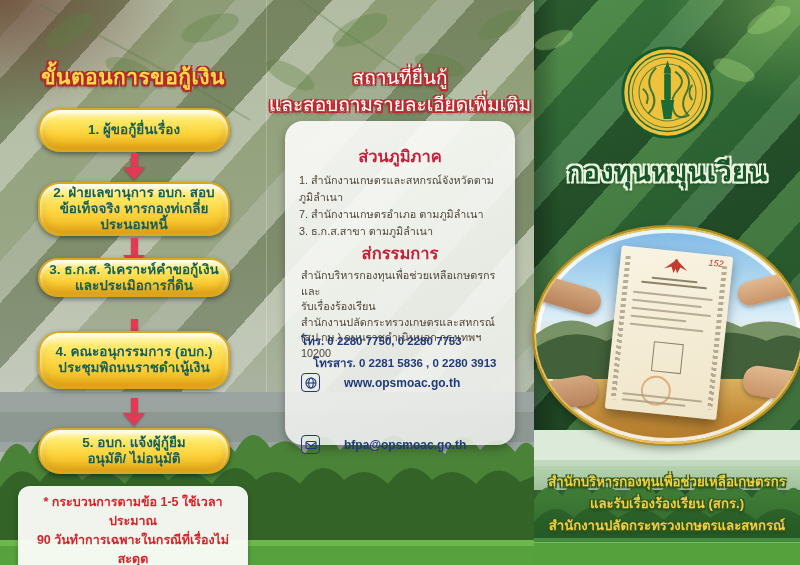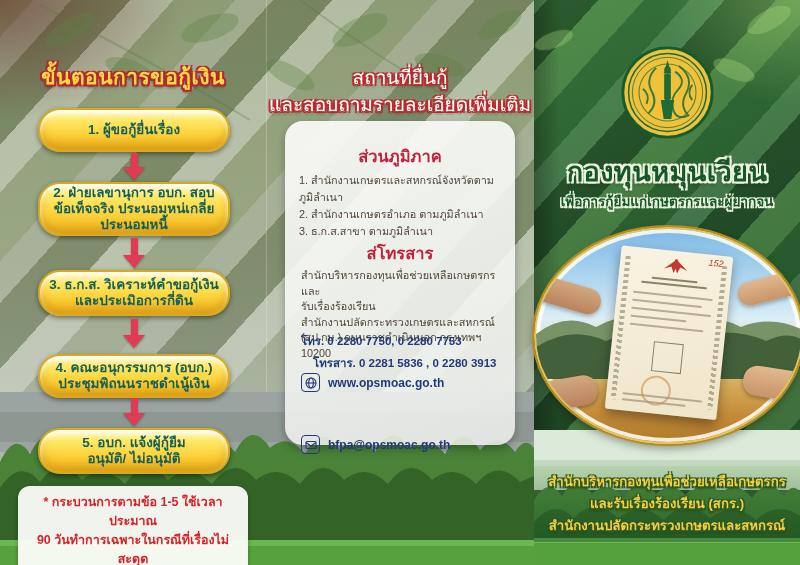--- a/index.html
+++ b/index.html
@@ -51,22 +51,22 @@
     left:38px;width:192px;border-radius:22px;
     background:linear-gradient(180deg,#fffbd8 0%,#ffe96a 25%,#fcd23a 60%,#efb51c 100%);
     border:2px solid #d9a91c;box-sizing:border-box;
     box-shadow:inset 0 3px 4px rgba(255,255,255,.85), inset 0 -6px 9px rgba(198,132,16,.5),
                0 2px 5px rgba(0,0,0,.45);
     display:flex;align-items:center;justify-content:center;text-align:center;
     color:#145f5a;font-weight:bold;font-size:13.5px;line-height:16px;
   }
   .st1{top:108px;height:44px;}
   .st2{top:182px;height:54px;}
-  .st3{top:270px;height:46px;align-items:center;}
-  .st4{top:354px;height:44px;}
+  .st3{top:258px;height:39px;align-items:center;}
+  .st4{top:331px;height:58px;}
   .st5{top:428px;height:46px;}
   .arrow{left:126px;width:0;height:0;}
   .arrow .stem{position:absolute;left:5px;top:0;width:7px;background:#e23a55;box-shadow:0 1px 2px rgba(0,0,0,.35);}
   .arrow .head{position:absolute;left:-3px;width:0;height:0;border-left:11.5px solid transparent;
     border-right:11.5px solid transparent;border-top:13px solid #e23a55;filter:drop-shadow(0 1px 1px rgba(0,0,0,.35));}
   .ar1{top:153px;} .ar1 .stem{height:14px;} .ar1 .head{top:14px;}
   .ar2{top:238px;} .ar2 .stem{height:17px;} .ar2 .head{top:17px;}
   .ar3{top:319px;} .ar3 .stem{height:16px;} .ar3 .head{top:16px;}
   .ar4{top:398px;} .ar4 .stem{height:15px;} .ar4 .head{top:15px;}
   .note{
@@ -90,21 +90,21 @@
   }
   .card h3{position:absolute;width:100%;margin:0;text-align:center;
     font-size:16.5px;color:#c3203a;font-weight:bold;}
   .c-reg-h{top:22px;} .c-cen-h{top:119px;}
   .c-items{position:absolute;top:51px;left:14px;width:214px;
     font-size:10.8px;color:#4f4438;line-height:17px;}
   .c-addr{position:absolute;top:147px;left:16px;width:212px;
     font-size:10.8px;color:#4f4438;line-height:15.5px;}
   .c-phone{position:absolute;left:16px;width:212px;font-size:11.5px;font-weight:bold;color:#223a7a;}
   .cp1{top:211px;} .cp2{top:233px;margin-left:12px;}
-  .c-row{position:absolute;left:16px;width:212px;display:flex;align-items:center;gap:8px;
+  .c-row{position:absolute;left:16px;width:212px;display:flex;align-items:center;gap:24px;
     font-size:12px;font-weight:bold;color:#223a7a;}
   .cr1{top:252px;} .cr2{top:274px;margin-top:40px;}
   .c-ic{width:17px;height:17px;border:1.4px solid #223a7a;border-radius:4px;
     display:flex;align-items:center;justify-content:center;flex:0 0 auto;}
 
   
   .seal{left:620px;top:45px;}
   .rp-title{
     left:534px;top:150px;width:266px;text-align:center;
     font-size:27px;font-weight:bold;color:#17552a;letter-spacing:.5px;
@@ -211,21 +211,21 @@
     <div><span>1. ผู้ขอกู้ยื่นเรื่อง</span></div>
   </div>
   <div class="abs arrow ar1">
       <div class="stem"></div>
       <div class="head"></div>
     </div>
 
   <div class="abs step st2">
     <div>
       <span>2. ฝ่ายเลขานุการ อบก. สอบ</span><br>
-      <span>ข้อเท็จจริง ประนอมหน่เกลี่ย</span><br>
+      <span>ข้อเท็จจริง หารกองท่เกลี่ย</span><br>
       <span>ประนอมหนี้</span>
     </div>
   </div>
   <div class="abs arrow ar2">
       <div class="stem"></div>
       <div class="head"></div>
     </div>
 
   <div class="abs step st3">
     <div>
@@ -264,25 +264,25 @@
 
   <div class="abs mp-title">
     <span>สถานที่ยื่นกู้</span><br>
     <span>และสอบถามรายละเอียดเพิ่มเติม</span>
   </div>
 
   <div class="abs card">
     <h3 class="c-reg-h">ส่วนภูมิภาค</h3>
     <div class="c-items">
       <div>1. สำนักงานเกษตรและสหกรณ์จังหวัดตามภูมิลำเนา</div>
-      <div>2. สำนักงานเกษตรอำเภอ ตามภูมิลำเนา</div>
+      <div>7. สำนักงานเกษตรอำเภอ ตามภูมิลำเนา</div>
       <div>3. ธ.ก.ส.สาขา ตามภูมิลำเนา</div>
     </div>
 
-    <h3 class="c-cen-h">ส่โทรสาร</h3>
+    <h3 class="c-cen-h">ส่กรรมการ</h3>
     <div class="c-addr">
       <div>สำนักบริหารกองทุนเพื่อช่วยเหลือเกษตรกรและ</div>
       <div>รับเรื่องร้องเรียน</div>
       <div>สำนักงานปลัดกระทรวงเกษตรและสหกรณ์</div>
       <div>(สป.กษ.) ถนนราชดำเนินนอก กรุงเทพฯ 10200</div>
     </div>
 
     <div class="c-phone cp1">โทร. 0 2280 7750, 0 2280 7753</div>
     <div class="c-phone cp2">โทรสาร. 0 2281 5836 , 0 2280 3913</div>
 
@@ -322,21 +322,20 @@
       <rect x="46.5" y="30" width="7" height="28" rx="2"></rect>
       <path d="M43 58 L57 58 L54 78 L46 78 Z"></path>
       <circle cx="50" cy="26" r="3.4"></circle>
     </g>
     <g stroke="#1d6b37" stroke-width="1.2" fill="none" opacity=".7">
       <circle cx="50" cy="50" r="30"></circle>
     </g>
   </svg>
 
   <div class="abs rp-title">กองทุนหมุนเวียน</div>
-  <div class="abs rp-sub">เพื่อการกู้ยืมแก่เกษตรกรและผู้ยากจน</div>
 
   <div class="abs oval">
     <svg width="265" height="213" viewBox="0 0 265 213">
       <path fill="#6d8a5a" opacity=".9" d="M0,105 Q30,82 60,98 Q95,78 130,96 Q170,80 205,98 Q235,86 265,100 L265,140 L0,140 Z"></path>
       <path fill="#42603a" d="M0,118 Q35,96 70,112 Q110,94 150,110 Q195,96 230,112 Q250,102 265,110 L265,150 L0,150 Z"></path>
     </svg>
     <div class="hand h-tl"></div>
     <div class="hand h-bl"></div>
     <div class="hand h-tr"></div>
     <div class="hand h-br"></div>

